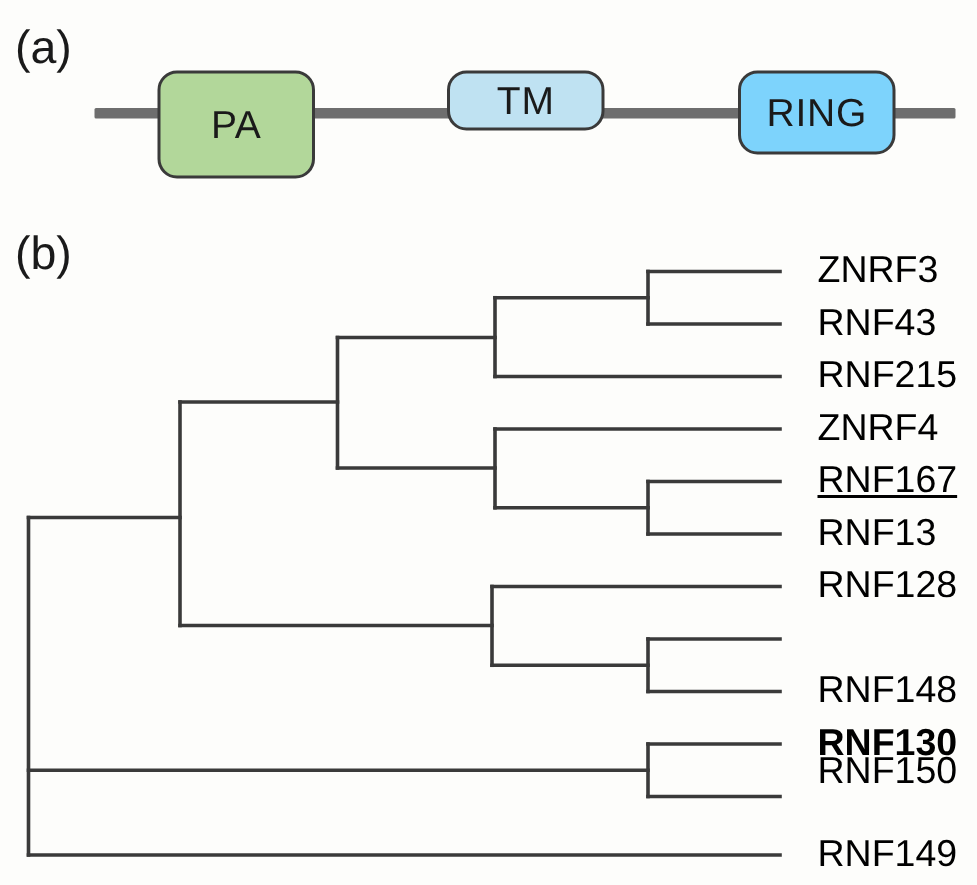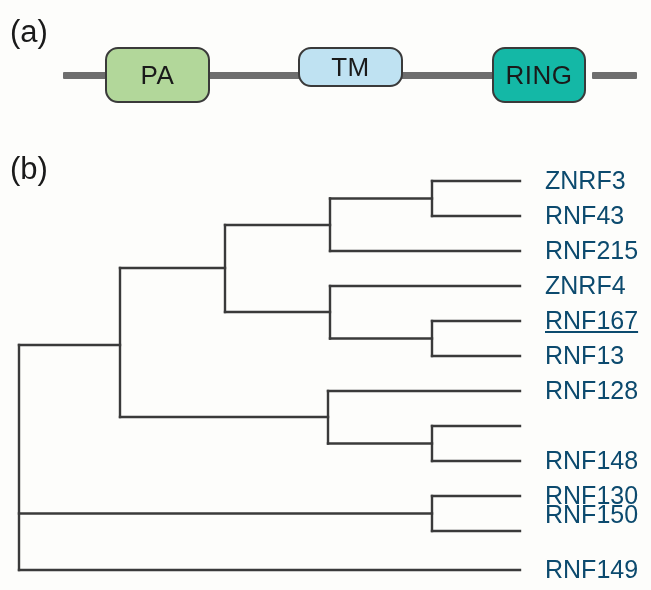--- a/index.html
+++ b/index.html
@@ -13,46 +13,46 @@
   
   #panel-a{position:absolute;left:0;top:0;width:651px;height:140px;}
   .backbone{position:absolute;background:#6e6e6e;height:7px;border-radius:1px;}
   .domain-box{position:absolute;box-sizing:border-box;border:2px solid #3a3a3a;
               border-radius:13px;display:flex;align-items:center;justify-content:center;
               font-size:26px;color:#1a1a1a;letter-spacing:0.5px;}
 
   
   #panel-b{position:absolute;left:0;top:140px;width:651px;height:450px;}
   #tree-svg{position:absolute;left:0;top:0;}
-  .leaf-label{position:absolute;font-size:25px;line-height:1;color:#0c4a6e;
+  .leaf-label{position:absolute;font-size:25px;line-height:1;color:#000000;
               white-space:nowrap;letter-spacing:0px;}
 </style>
 </head>
 <body>
 
 <div id="figure">
 
   <div id="panel-a">
 
     <div class="panel-label" style="left:10px;top:16px;">(a)</div>
 
     <div class="backbone" style="left:63px;top:72px;width:50px;"></div>
     <div class="backbone" style="left:205px;top:72px;width:98px;"></div>
     <div class="backbone" style="left:400px;top:72px;width:97px;"></div>
     <div class="backbone" style="left:592px;top:72px;width:45px;"></div>
 
-    <div class="domain-box" id="dom-pa" style="left:105px;top:47px;width:105px;height:56px;background:#b2d79a;">
+    <div class="domain-box" id="dom-pa" style="left:105px;top:47px;width:105px;height:72px;background:#b2d79a;">
       <span>PA</span>
     </div>
 
     <div class="domain-box" id="dom-tm" style="left:298px;top:47px;width:105px;height:40px;background:#bfe2f2;">
       <span>TM</span>
     </div>
 
-    <div class="domain-box" id="dom-ring" style="left:492px;top:47px;width:94px;height:56px;background:#14b8a6;">
+    <div class="domain-box" id="dom-ring" style="left:492px;top:47px;width:105px;height:56px;background:#7dd3fc;">
       <span>RING</span>
     </div>
 
   </div>
 
   <div id="panel-b">
 
     <div class="panel-label" style="left:10px;top:13px;">(b)</div>
 
     <svg id="tree-svg" width="651" height="450" viewBox="0 0 651 450">
@@ -115,18 +115,18 @@
     </svg>
 
     <div class="leaf-label" style="left:545px;top:28px;">ZNRF3</div>
     <div class="leaf-label" style="left:545px;top:63px;">RNF43</div>
     <div class="leaf-label" style="left:545px;top:98px;">RNF215</div>
     <div class="leaf-label" style="left:545px;top:133px;">ZNRF4</div>
     <div class="leaf-label" style="left:545px;top:168px;text-decoration:underline;">RNF167</div>
     <div class="leaf-label" style="left:545px;top:203px;">RNF13</div>
     <div class="leaf-label" style="left:545px;top:238px;">RNF128</div>
     <div class="leaf-label" style="left:545px;top:308px;">RNF148</div>
-    <div class="leaf-label" style="left:545px;top:343px;">RNF130</div>
+    <div class="leaf-label" style="left:545px;top:343px;font-weight:bold;">RNF130</div>
     <div class="leaf-label" style="left:545px;top:362px;">RNF150</div>
     <div class="leaf-label" style="left:545px;top:417px;">RNF149</div>
 
   </div>
 </div>
 
 </body></html>

